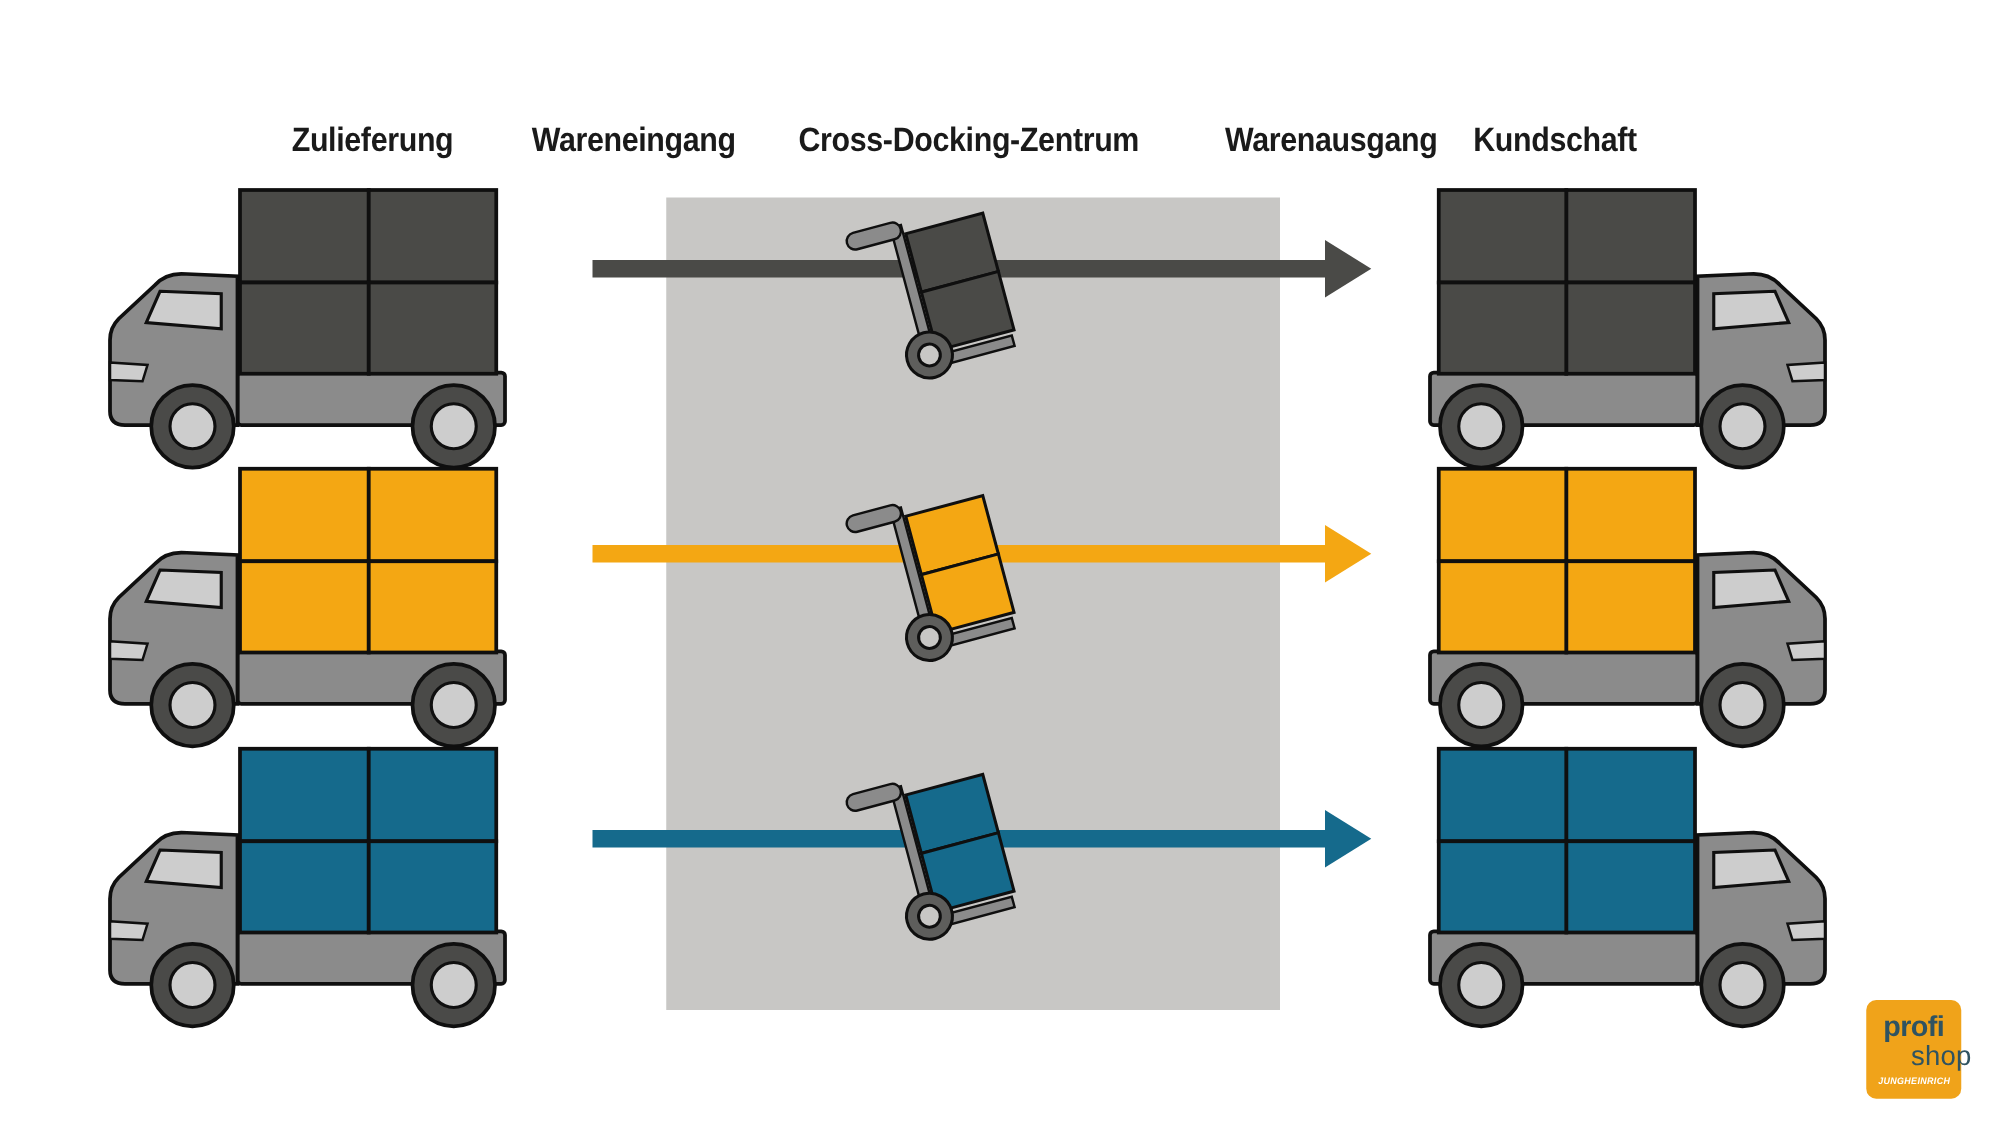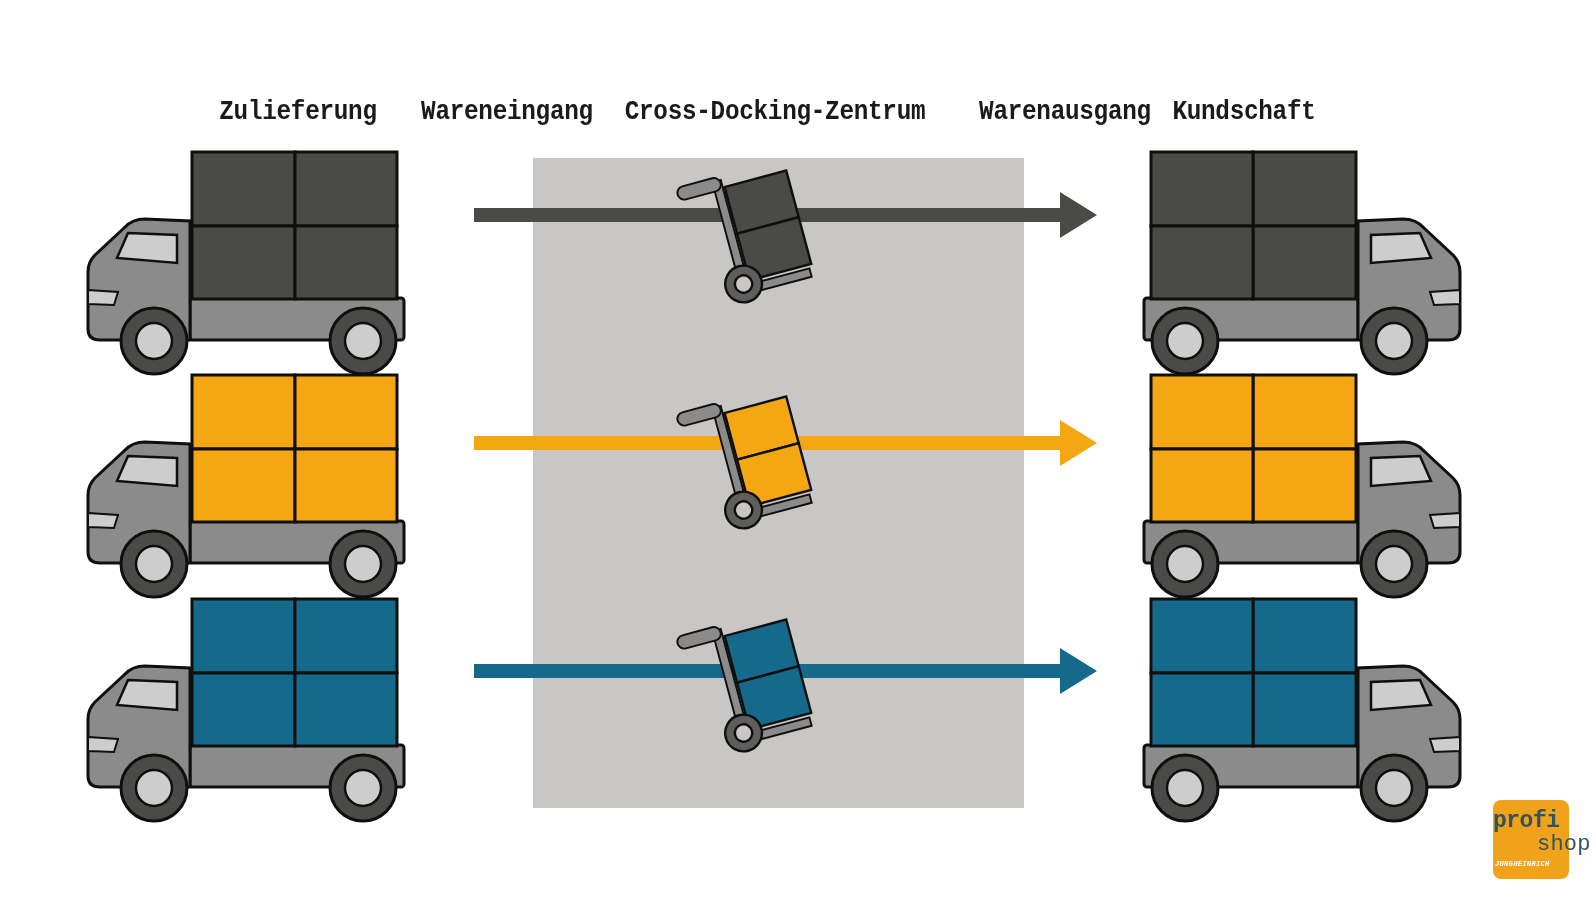--- a/index.html
+++ b/index.html
@@ -1,18 +1,18 @@
 <!DOCTYPE html>
 <html><head>
 <meta charset="utf-8">
 <style>
   html,body{margin:0;padding:0;background:#fff;}
   .canvas{
     position:relative;width:1596px;height:898px;background:#ffffff;overflow:hidden;
-    font-family:Liberation Mono, monospace;
+    font-family:Liberation Sans, sans-serif;
     border-radius:16px;
   }
   svg{overflow:visible;display:block;}
   .stage-label{
     position:absolute;top:97px;white-space:nowrap;
     font-weight:700;font-size:27px;color:#1a1a1a;
     transform:translateX(-50%) scaleX(0.9);transform-origin:center;
     letter-spacing:-0.3px;
   }
   .zone-svg{position:absolute;left:533px;top:158px;}
@@ -26,21 +26,21 @@
   .dolly-3{top:615px;}
   .truck-svg{position:absolute;width:330px;height:230px;}
   .truck-left{left:78px;}
   .truck-right{left:1140px;}
   .row-1{top:148px;}
   .row-2{top:371px;}
   .row-3{top:595px;}
   .logo{
     position:absolute;left:1493px;top:800px;width:76px;height:79px;
     background:#F0A31A;border-radius:8px;
-    display:flex;flex-direction:column;justify-content:center;
+    display:flex;flex-direction:column;align-items:center;justify-content:center;
     line-height:1;
   }
   .logo-line1{font-weight:700;font-size:23px;color:#2F5361;letter-spacing:-0.5px;}
   .logo-line2{font-weight:400;font-size:22px;color:#2F5361;letter-spacing:0.2px;margin-top:1px;margin-left:44px;}
   .logo-brand{
     font-weight:700;font-style:italic;font-size:7.5px;color:#ffffff;
     letter-spacing:0.3px;margin-top:5px;transform:scaleX(0.95);
   }
 </style>
 </head>

